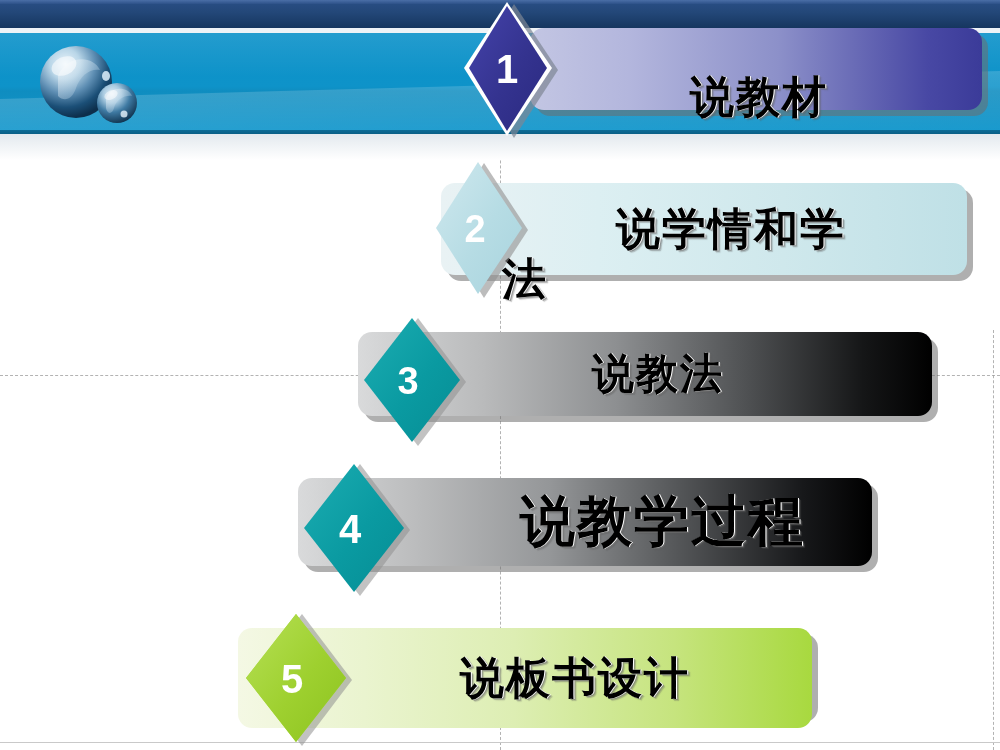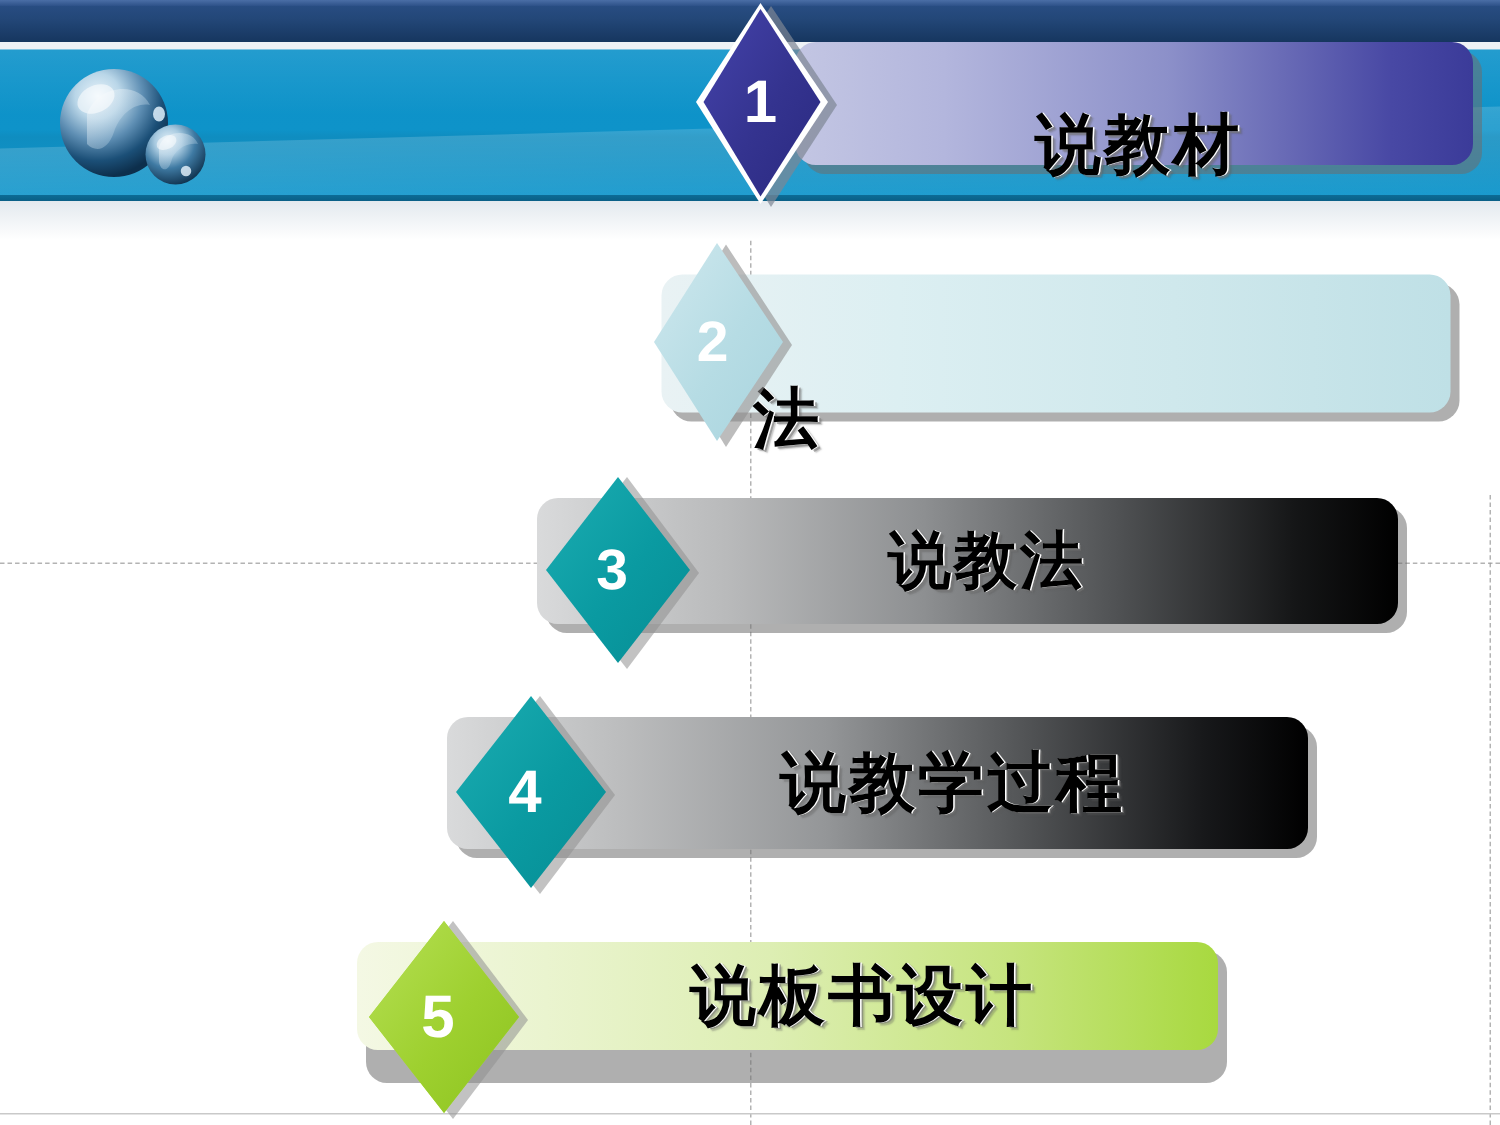--- a/index.html
+++ b/index.html
@@ -177,21 +177,21 @@
 
 <div id="slide">
 
   <div class="guide-h" style="top:375px;"></div>
   <div class="guide-v" style="left:500px;"></div>
   <div class="guide-v" style="left:993px; top:330px; bottom:0;"></div>
   <div class="guide-bottom-line" style="top:742px;"></div>
 
   <div class="row">
     <div class="bar-shadow" style="left:244px; top:634px; width:574px; height:88px;"></div>
-    <div class="bar" style="left:238px; top:628px; width:574px; height:72px;">
+    <div class="bar" style="left:238px; top:628px; width:574px; height:100px;">
       <div class="bar-inner fill-5"></div>
       <div class="bar-label" style="left:222px; font-size:44px;">说板书设计</div>
     </div>
     <div class="diamond-wrap" style="left:238px; top:612px; width:116px; height:136px;">
       <svg width="116" height="136" viewBox="0 0 116 136">
         <polygon points="64,134 114,68 64,2 12,68" fill="#8f8f8f" opacity="0.55"></polygon>
         <polygon points="58,130 108,66 58,2 8,66" fill="#a8d93f"></polygon>
         <polygon points="58,130 108,66 58,2 8,66" fill="url(#g5)"></polygon>
         <defs>
           <linearGradient id="g5" x1="0" y1="0" x2="1" y2="1">
@@ -202,21 +202,21 @@
         </defs>
       </svg>
       <div class="diamond-num" style="font-size:40px; left:-8px;">5</div>
     </div>
   </div>
 
   <div class="row">
     <div class="bar-shadow" style="left:304px; top:484px; width:574px; height:88px;"></div>
     <div class="bar" style="left:298px; top:478px; width:574px; height:88px;">
       <div class="bar-inner fill-4"></div>
-      <div class="bar-label" style="left:222px; font-size:44px;">说教学过程</div>
+      <div class="bar-label" style="left:222px; font-size:55px;">说教学过程</div>
     </div>
     <div class="diamond-wrap" style="left:296px; top:462px; width:116px; height:136px;">
       <svg width="116" height="136" viewBox="0 0 116 136">
         <polygon points="64,134 114,68 64,2 12,68" fill="#8f8f8f" opacity="0.55"></polygon>
         <polygon points="58,130 108,66 58,2 8,66" fill="url(#g4)"></polygon>
         <defs>
           <linearGradient id="g4" x1="0" y1="0" x2="1" y2="1">
             <stop offset="0%" stop-color="#1cadb2"></stop>
             <stop offset="55%" stop-color="#0a9aa1"></stop>
             <stop offset="100%" stop-color="#068d94"></stop>
@@ -246,20 +246,21 @@
         </defs>
       </svg>
       <div class="diamond-num" style="font-size:38px; left:-8px;">3</div>
     </div>
   </div>
 
   <div class="row">
     <div class="bar-shadow" style="left:447px; top:189px; width:526px; height:92px;"></div>
     <div class="bar" style="left:441px; top:183px; width:526px; height:92px;">
       <div class="bar-inner fill-2"></div>
+      <div class="bar-label" style="left:175px; font-size:44px;">说学情和学</div>
     </div>
     <div class="overflow-text" style="left:502px; top:250px; font-size:44px;">法</div>
     <div class="diamond-wrap" style="left:432px; top:160px; width:100px; height:140px;">
       <svg width="100" height="140" viewBox="0 0 100 140">
         <polygon points="52,138 96,70 52,3 10,70" fill="#8f8f8f" opacity="0.6"></polygon>
         <polygon points="46,134 90,68 46,2 4,68" fill="url(#g2)"></polygon>
         <defs>
           <linearGradient id="g2" x1="0" y1="0" x2="1" y2="1">
             <stop offset="0%" stop-color="#cfe8ee"></stop>
             <stop offset="55%" stop-color="#b6dce4"></stop>

